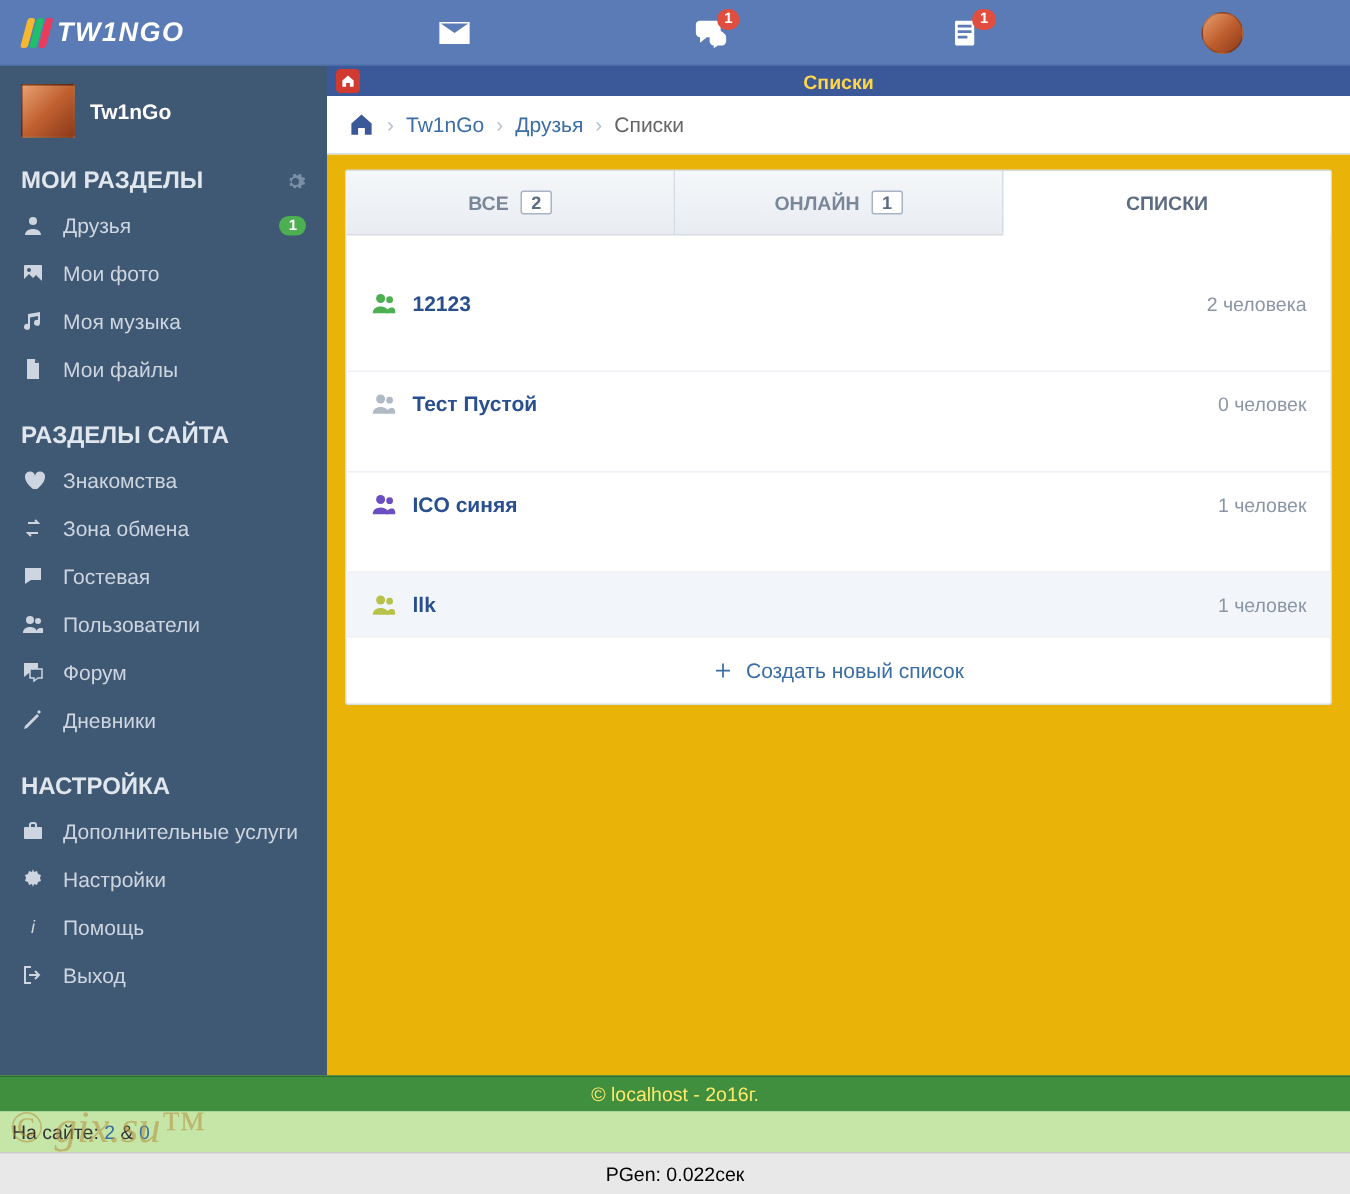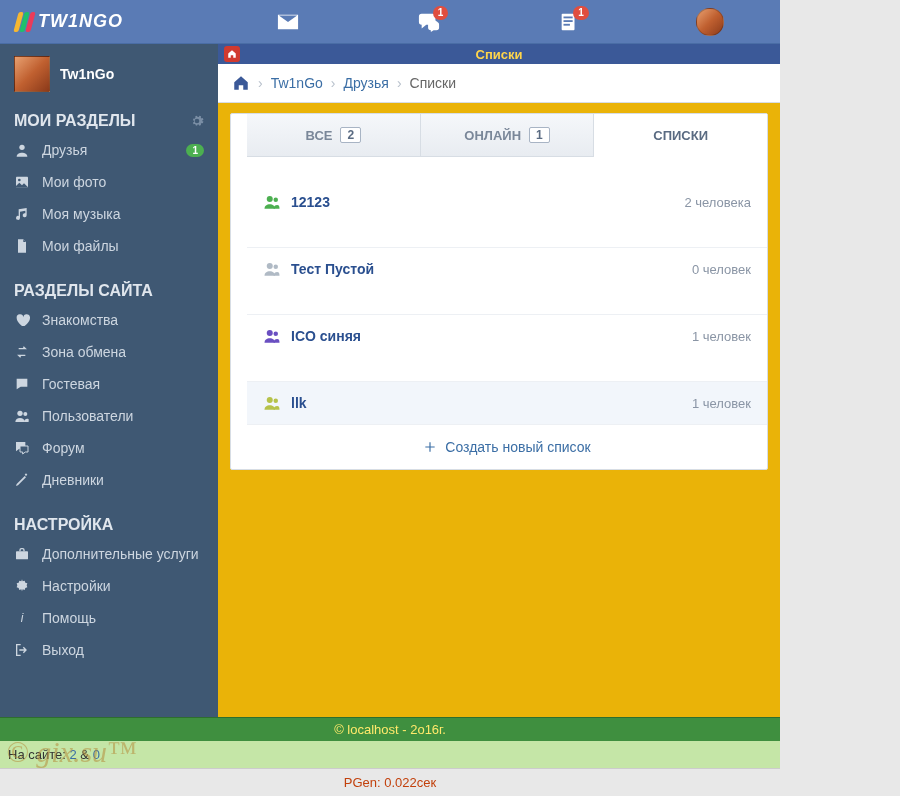--- a/index.html
+++ b/index.html
@@ -1,17 +1,17 @@
 <!DOCTYPE html>
 <html><head>
 <meta charset="utf-8">
 <style>
 * { margin: 0; padding: 0; box-sizing: border-box; font-family: Arial, Helvetica, sans-serif; }
 html, body { width: 900px; height: 796px; overflow: hidden; background: #e8e8e8; }
-.app { display: flex; flex-direction: column; width: 780px; height: 796px; }
+.app { display: flex; flex-direction: column; width: 900px; height: 796px; }
 
 
 .topnav { height: 44px; background: #5a7bb5; display: flex; align-items: center; color: #fff; border-bottom: 1px solid #4a6da5; }
 .logo { width: 218px; display: flex; align-items: center; padding-left: 16px; gap: 4px; font-weight: bold; font-size: 18px; font-style: italic; letter-spacing: 1px; }
 .logo-stripes { display: inline-flex; }
 .logo-stripes span { width: 5px; height: 20px; border-radius: 2px; margin-right: 1px; transform: skewX(-15deg); }
 .logo-stripes span:nth-child(1){ background:#f7b731;} .logo-stripes span:nth-child(2){ background:#20bf6b;} .logo-stripes span:nth-child(3){ background:#eb3b5a;}
 .logo-text { color: #fff; }
 .topicons { flex: 1; display: flex; }
 .topicon { flex: 1; display: flex; align-items: center; justify-content: center; position: relative; height: 44px; cursor: pointer; }
@@ -37,40 +37,40 @@
 .titlebar { height: 20px; background: #3b5998; display: flex; align-items: center; justify-content: center; color: #ffd54a; font-size: 13px; font-weight: bold; position: relative; }
 .titlebar .home-badge { position: absolute; left: 6px; top: 2px; width: 16px; height: 16px; background: #d13a2f; border-radius: 3px; display: flex; align-items: center; justify-content: center; }
 .titlebar .home-badge svg { width: 10px; height: 10px; fill: #fff; }
 .breadcrumb { background: #fff; border-bottom: 1px solid #d7dde4; padding: 10px 14px; display: flex; align-items: center; gap: 8px; font-size: 14px; }
 .breadcrumb svg.home { width: 18px; height: 18px; fill: #3b5998; }
 .breadcrumb .sep { color: #b8c1cc; }
 .breadcrumb a { color: #3b6ea5; text-decoration: none; cursor: pointer; }
 .breadcrumb .current { color: #666; }
 
 .content { padding: 10px 12px; }
-.panel { background: #fff; border: 1px solid #d7dde4; border-radius: 2px; padding-left: 16px; }
+.panel { background: #fff; border: 1px solid #d7dde4; border-radius: 2px; }
 .tabs { display: flex; }
 .tab { flex: 1; text-align: center; padding: 13px 0; font-size: 13px; font-weight: bold; color: #7a8799; background: linear-gradient(#f5f7fa,#e8ecf1); border-bottom: 1px solid #d7dde4; cursor: pointer; display: flex; align-items: center; justify-content: center; gap: 8px; }
 .tab.active { background: #fff; border-bottom: none; color: #5a6b82; }
 .tab .tab-count { border: 1px solid #a8b4c4; padding: 0 6px; border-radius: 2px; font-size: 12px; color: #5a6b82; background: #fff; }
 .tab + .tab { border-left: 1px solid #d7dde4; }
 
 .list-row { display: flex; align-items: center; padding: 12px 16px; border-top: 1px solid #edf0f4; font-size: 14px; cursor: pointer; margin-top: 24px; }
 .list-row:first-of-type { border-top: none; }
 .list-row .icon { width: 18px; height: 18px; margin-right: 10px; }
 .list-row .name { font-weight: bold; color: #2a4f8f; }
 .list-row .meta { margin-left: auto; color: #8a95a5; font-size: 13px; }
 .list-row.alt { background: #f2f6fb; }
 .create-row { display: flex; align-items: center; justify-content: center; gap: 8px; padding: 14px; border-top: 1px solid #edf0f4; color: #3b6ea5; font-size: 14px; cursor: pointer; }
 .create-row svg { width: 14px; height: 14px; fill: #3b6ea5; }
 
 .footer1 { background: #3f8f3f; color: #ffe96b; text-align: center; font-size: 13px; padding: 4px 0; border-top: 1px solid #2e6e2e; }
 .footer2 { background: #c5e6a7; color: #333; font-size: 13px; padding: 6px 8px; position: relative; }
 .footer2 a { color: #3b6ea5; text-decoration: none; }
-.footer3 { background: #e8e8e8; color: #c2410c; text-align: center; font-size: 13px; padding: 6px 0; border-top: 1px solid #ccc; }
+.footer3 { background: #e8e8e8; color: #000000; text-align: center; font-size: 13px; padding: 6px 0; border-top: 1px solid #ccc; }
 .watermark { position: absolute; left: 6px; top: -6px; font-size: 30px; font-style: italic; font-family: Georgia, serif; color: rgba(180,140,60,.55); pointer-events: none; z-index: 5; }
 
 
 .pi-green { fill: #4caf50; } .pi-grey { fill: #b0bac5; } .pi-purple { fill: #6a4fc1; } .pi-olive { fill: #b6c24a; }
 </style>
 </head>
 <body>
 
 <div class="app">
   <div class="topnav">

